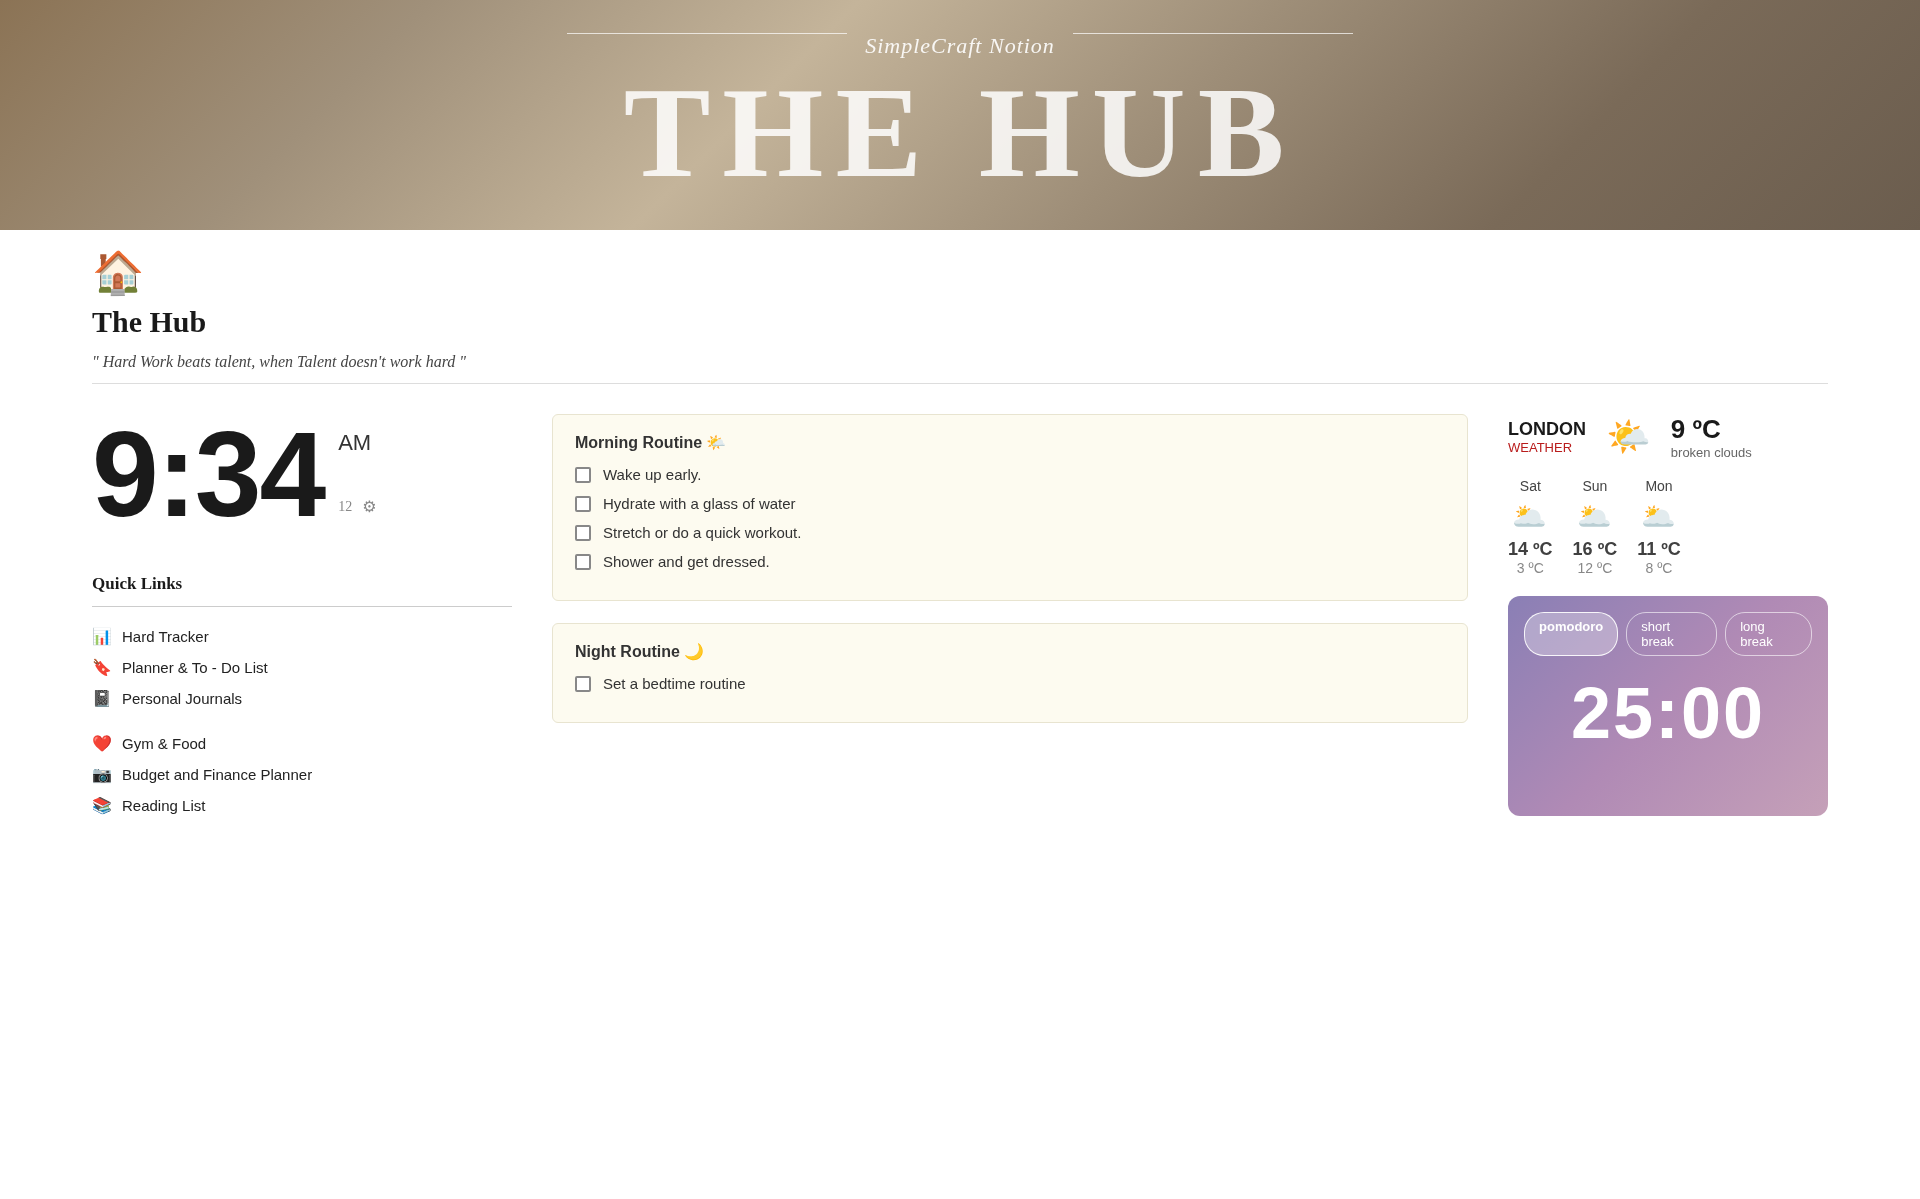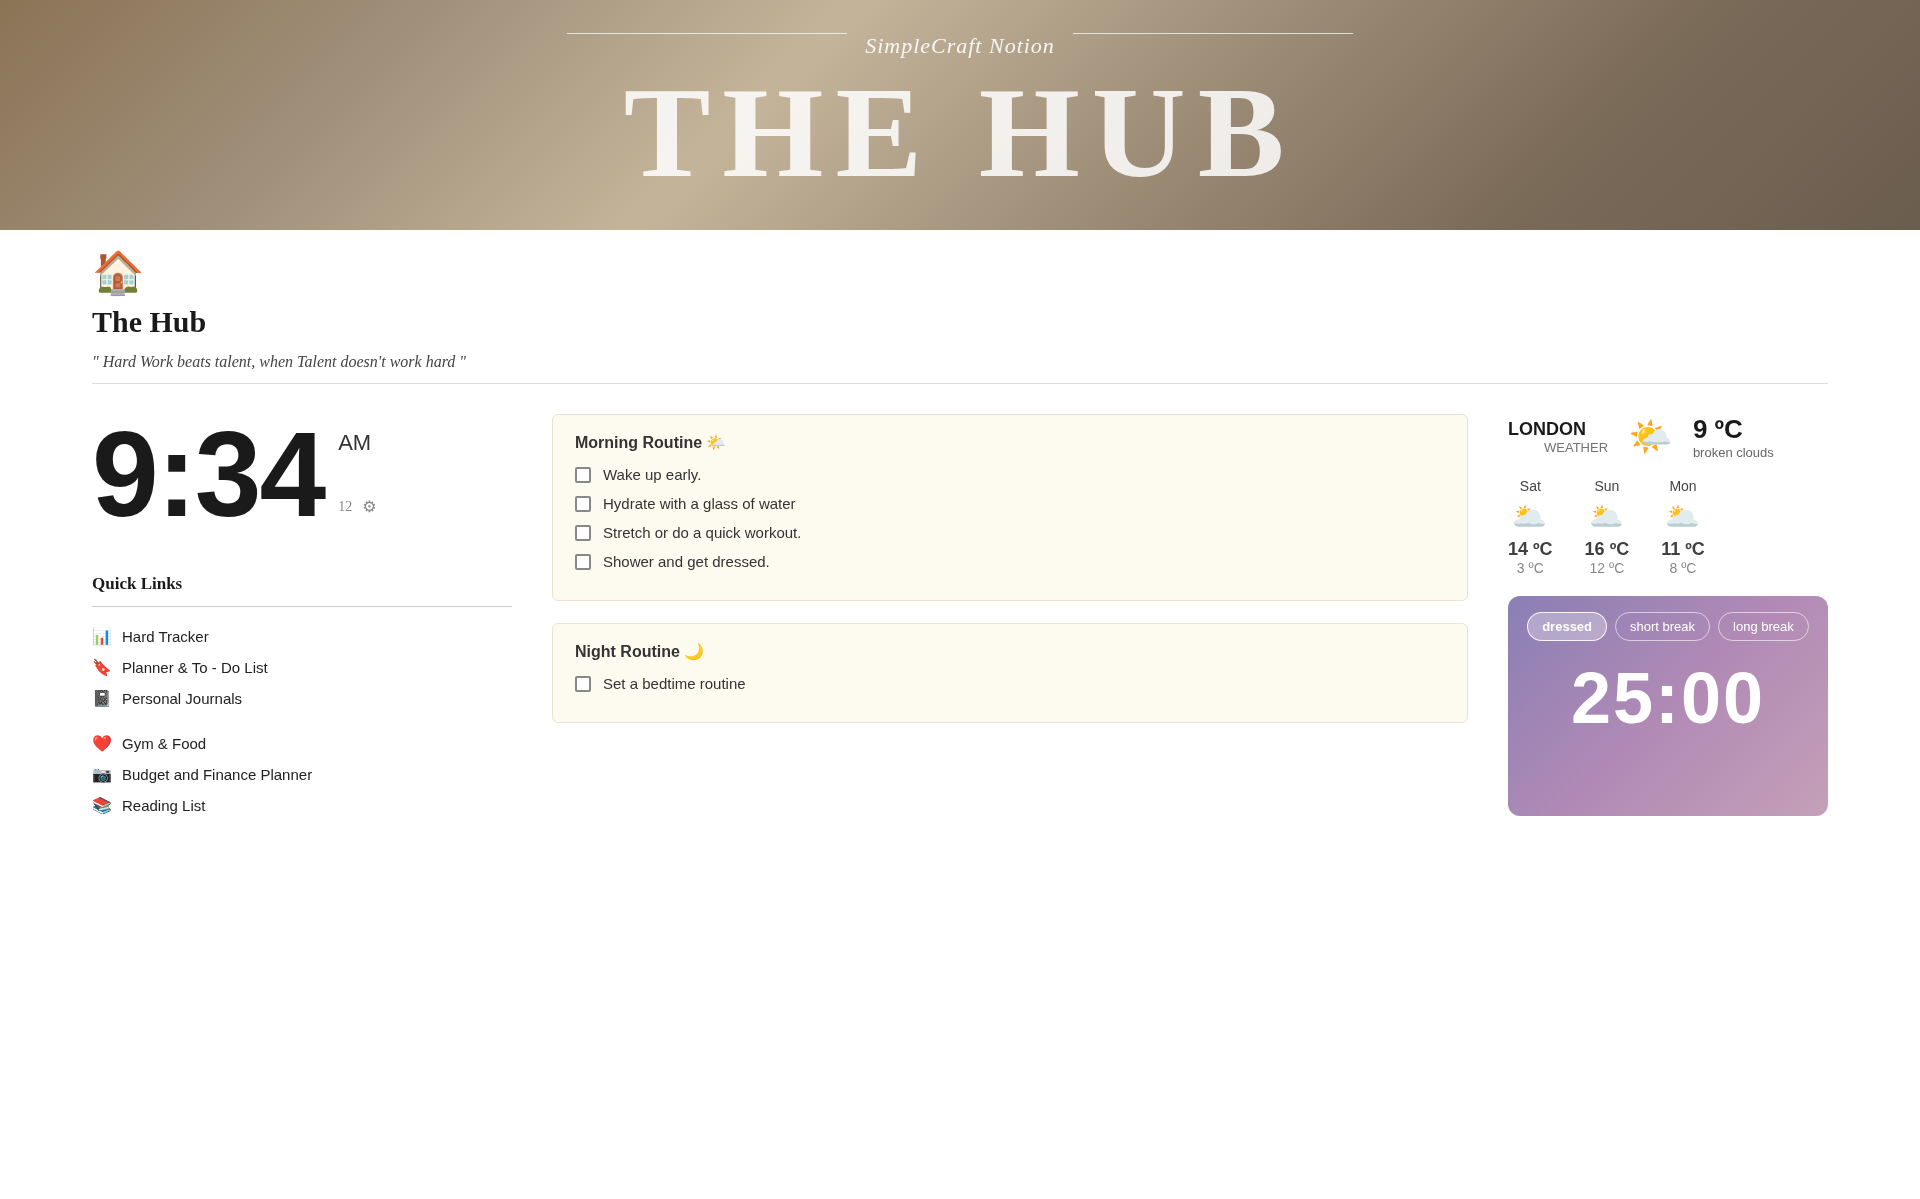--- a/index.html
+++ b/index.html
@@ -219,43 +219,42 @@
     }
     .weather-location-block {}
     .weather-city {
       font-size: 18px;
       font-weight: 700;
       color: #1a1a1a;
       font-family: Arial, sans-serif;
     }
     .weather-label {
       font-size: 13px;
-      color: #737373;
-      font-family: Arial, sans-serif;
-      margin-left: 36px;
+      color: #b91c1c;
+      font-family: Arial, sans-serif;
     }
     .weather-icon-main {
       font-size: 36px;
     }
     .weather-temp-block {}
     .weather-temp {
       font-size: 26px;
       font-weight: 600;
       color: #1a1a1a;
       font-family: Arial, sans-serif;
     }
     .weather-desc {
       font-size: 13px;
       color: #666;
       font-family: Arial, sans-serif;
     }
 
     .weather-forecast {
       display: flex;
-      gap: 32px;
+      gap: 20px;
     }
     .forecast-day {
       text-align: center;
     }
     .forecast-day-name {
       font-size: 14px;
       color: #444;
       font-family: Arial, sans-serif;
       margin-bottom: 6px;
     }
@@ -463,21 +462,21 @@
             <div class="forecast-day-name">Mon</div>
             <div class="forecast-icon">🌥️</div>
             <div class="forecast-high">11 ºC</div>
             <div class="forecast-low">8 ºC</div>
           </div>
         </div>
       </div>
 
       <div class="pomodoro-section">
         <div class="pomodoro-tabs">
-          <div class="pomo-tab active">dressed</div>
+          <div class="pomo-tab active">pomodoro</div>
           <div class="pomo-tab">short break</div>
           <div class="pomo-tab">long break</div>
         </div>
         <div class="pomodoro-time">25:00</div>
       </div>
 
     </div>
 
   </div>
 </div>

